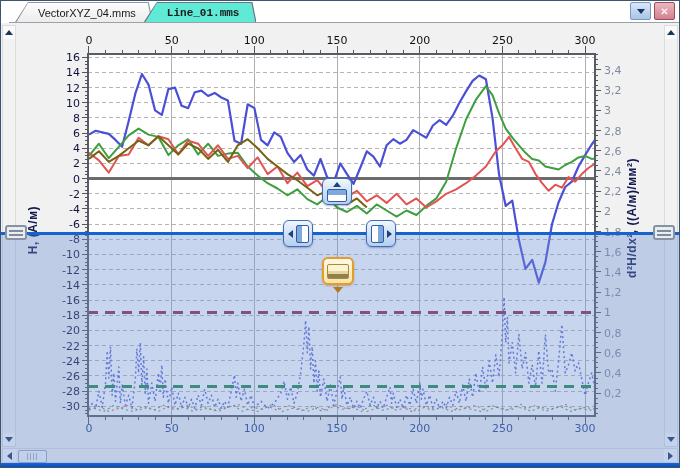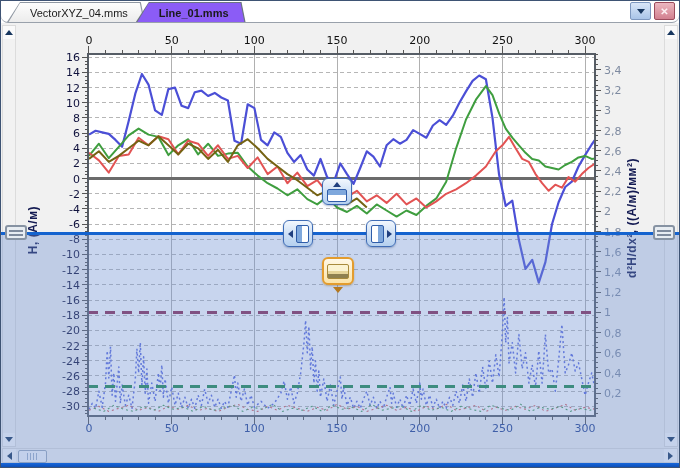--- a/index.html
+++ b/index.html
@@ -1,22 +1,22 @@
 <!DOCTYPE html>
 <html><head>
 <meta charset="utf-8">
 <style>
   html,body{margin:0;padding:0;background:#d8dde4;font-family:"Liberation Sans",sans-serif;}
   .window{position:relative;width:680px;height:468px;box-sizing:border-box;border:1px solid #3e5374;background:#ffffff;overflow:hidden;}
   
-  .tabbar{position:absolute;top:0;left:0;right:0;height:22px;background:#ffffff;border-bottom:1px solid #99a1ab;display:flex;align-items:flex-end;padding-left:6px;box-sizing:border-box;z-index:10;border-radius:7px;}
+  .tabbar{position:absolute;top:0;left:8px;right:0;height:22px;background:#ffffff;border-bottom:1px solid #99a1ab;display:flex;align-items:flex-end;padding-left:6px;box-sizing:border-box;z-index:10;}
   .tab{position:relative;height:20px;margin-right:-9px;clip-path:polygon(13px 0,calc(100% - 4px) 0,100% 100%,0 100%);background:#8f97a2;padding:1px 1px 0 1px;box-sizing:border-box;cursor:default;}
   .tab-inner{clip-path:polygon(12px 0,calc(100% - 4px) 0,100% 100%,0 100%);height:100%;display:flex;align-items:center;padding:0 16px 1px 22px;background:linear-gradient(#fdfdfd,#ebebeb);font-size:11px;color:#1a1a1a;white-space:nowrap;}
   .tab.active{z-index:3;background:#6b7480;}
-  .tab.active .tab-inner{background:#8b5cf6;font-weight:bold;}
+  .tab.active .tab-inner{background:#5eead4;font-weight:bold;font-family:Liberation Mono, monospace;}
   .tab-actions{margin-left:auto;display:flex;gap:3px;align-items:center;margin-right:4px;margin-bottom:2px;}
   .tbtn{width:21px;height:18px;border-radius:2px;display:flex;align-items:center;justify-content:center;box-sizing:border-box;cursor:pointer;}
   .tbtn-menu{border:1px solid #7d97bf;background:linear-gradient(#d9e6f8,#a9c4e8);}
   .tbtn-close{border:1px solid #97members4a5a;border:1px solid #9c4b5c;background:linear-gradient(#ecb7c0,#d2808f);color:#fdf0f2;font-size:10px;font-weight:bold;}
   .tri{width:0;height:0;display:inline-block;}
   .tri-down-s{border-left:4px solid transparent;border-right:4px solid transparent;border-top:5px solid #17365e;}
   
   .content{position:absolute;top:22px;left:0;right:0;bottom:4px;background:#f1f1f1;z-index:1;}
   #chart-svg{position:absolute;left:15px;top:0;width:648px;height:416px;}
   .ytitle{position:absolute;writing-mode:vertical-rl;transform:rotate(180deg);font-size:12px;font-weight:bold;color:#131a52;letter-spacing:0.5px;white-space:nowrap;z-index:2;}

